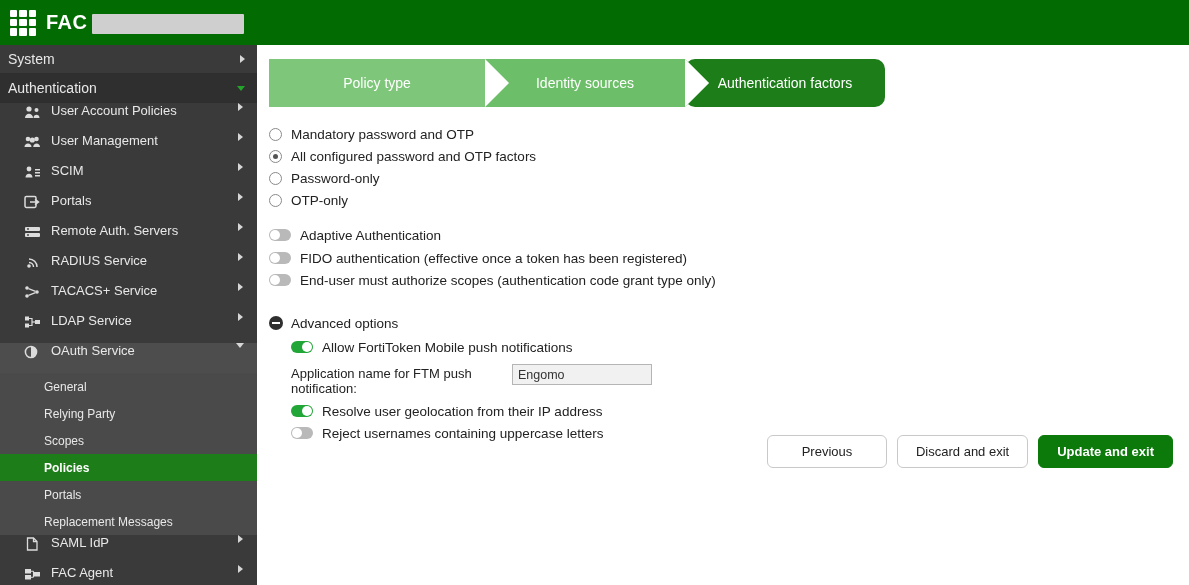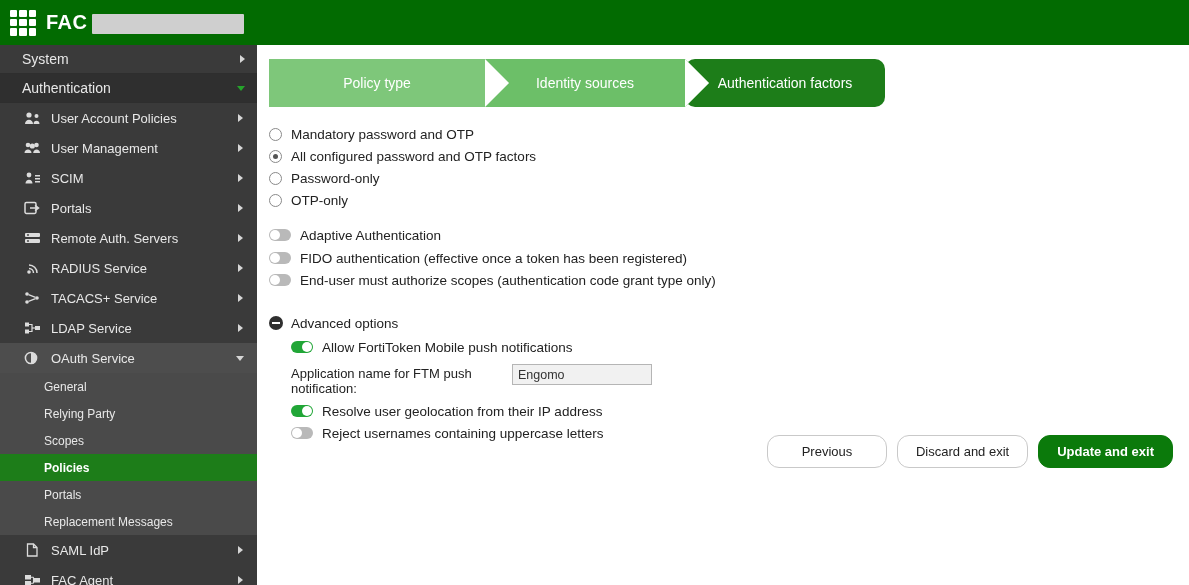--- a/index.html
+++ b/index.html
@@ -60,21 +60,21 @@
     background: #3a3a3a;
     color: #e8e8e8;
     height: 540px;
     overflow: hidden;
     flex: 0 0 257px;
   }
   .nav-top {
     height: 29px;
     display: flex;
     align-items: center;
-    padding-left: 22px;
+    padding-left: 8px;
     font-size: 14px;
     position: relative;
     border-bottom: 1px solid #2e2e2e;
     cursor: default;
   }
   .nav-top .caret-right {
     position: absolute; right: 12px;
     width: 0; height: 0;
     border-left: 5px solid #d6d6d6;
     border-top: 4px solid transparent;
@@ -88,21 +88,20 @@
     position: absolute; right: 12px;
     width: 0; height: 0;
     border-top: 5px solid #25a42b;
     border-left: 4px solid transparent;
     border-right: 4px solid transparent;
   }
 
   .nav-item {
     height: 30px;
     display: flex;
-    align-items: center;
     padding-left: 22px;
     font-size: 13px;
     position: relative;
     cursor: default;
   }
   .nav-item .ico {
     width: 20px; height: 18px;
     margin-right: 9px;
     flex: 0 0 20px;
     display: flex; align-items: center; justify-content: center;
@@ -290,21 +289,21 @@
     display: flex;
     gap: 10px;
   }
   .btn {
     height: 33px;
     padding: 0 18px;
     font-size: 13px;
     border: 1px solid #c9c9c9;
     background: #ffffff;
     color: #222;
-    border-radius: 12px;
+    border-radius: 6px;
     display: flex; align-items: center; justify-content: center;
     cursor: default;
     font-family: "Liberation Sans", sans-serif;
   }
   .btn.primary {
     background: #0b7a0b;
     border-color: #0b7a0b;
     color: #ffffff;
     font-weight: bold;
   }

